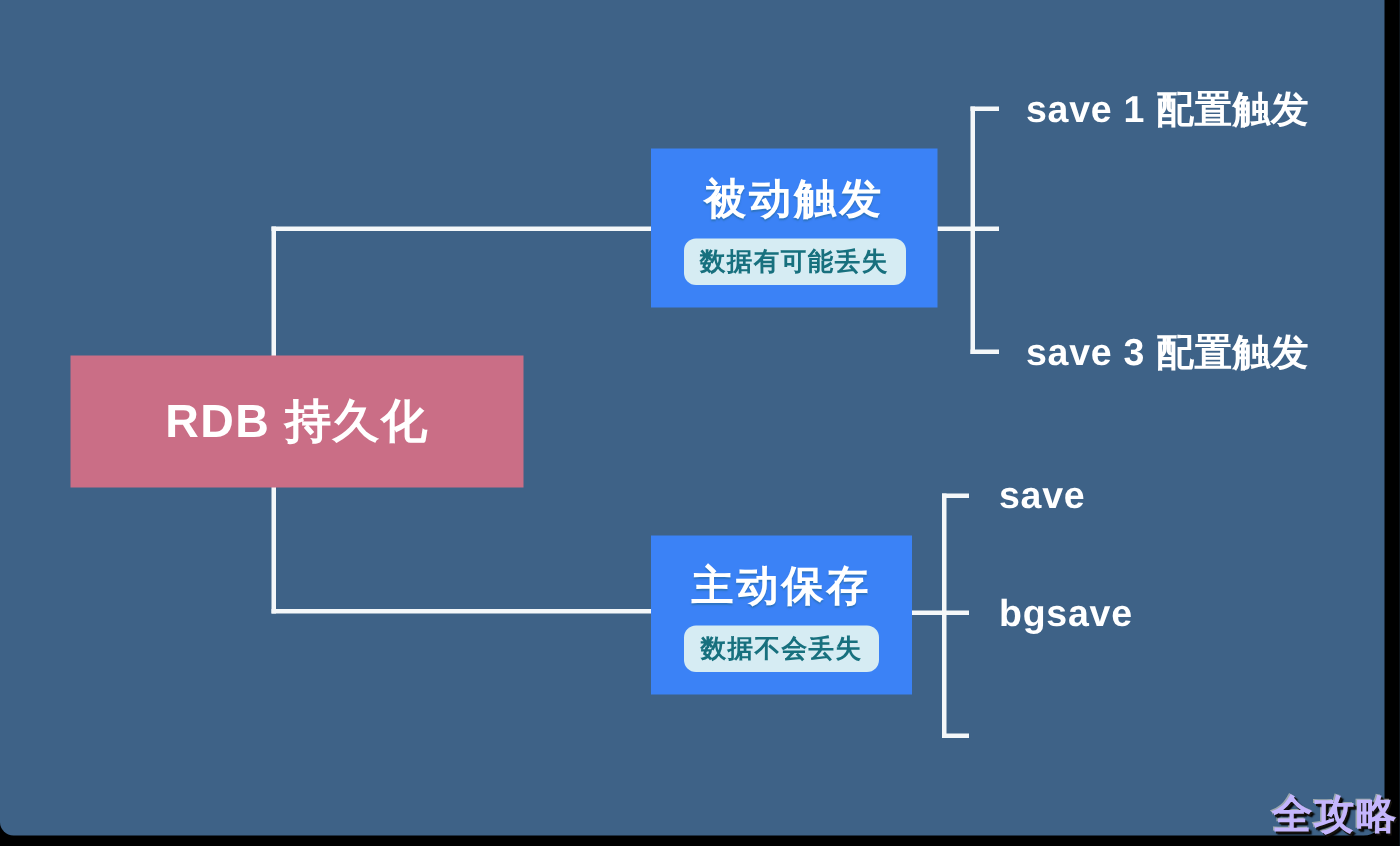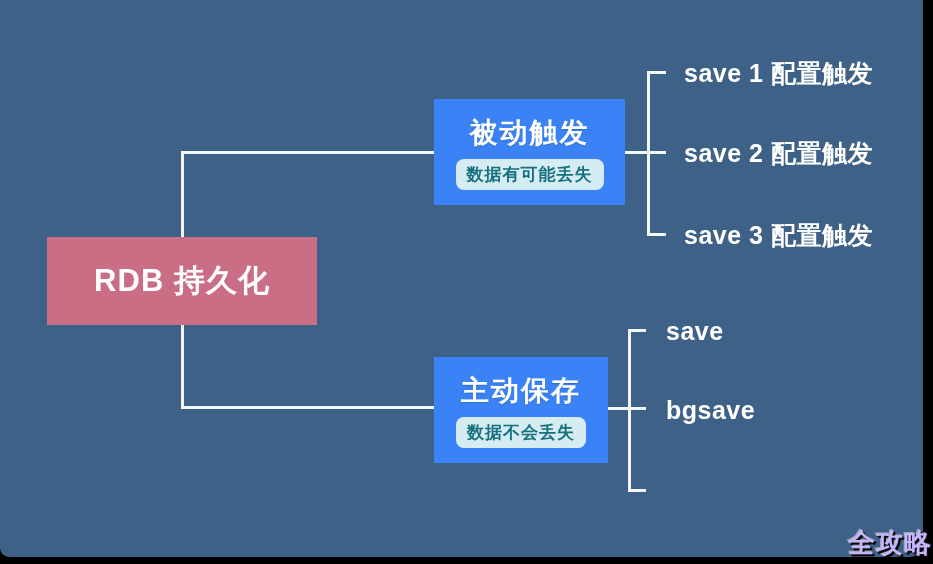--- a/index.html
+++ b/index.html
@@ -32,21 +32,21 @@
   .node {
     position: absolute;
     display: flex;
     align-items: center;
     justify-content: center;
     z-index: 2;
   }
 
   .root-node {
     left: 47px; top: 237px;
-    width: 270px; height: 88px;
+    width: 302px; height: 88px;
     background: #ca6e86;
     color: #ffffff;
     font-size: 31px;
     font-weight: bold;
     letter-spacing: 1px;
   }
 
   .branch-node {
     flex-direction: column;
     background: #3b82f6;
@@ -152,21 +152,20 @@
       <div class="branch-title">被动触发</div>
       <div class="branch-pill">数据有可能丢失</div>
     </div>
 
     <div class="node branch-node branch-2">
       <div class="branch-title">主动保存</div>
       <div class="branch-pill">数据不会丢失</div>
     </div>
 
     <div class="leaf leaf-u1">save 1 配置触发</div>
-    <div class="leaf leaf-u2">save 2 配置触发</div>
     <div class="leaf leaf-u3">save 3 配置触发</div>
 
     <div class="leaf leaf-l1">save</div>
     <div class="leaf leaf-l2">bgsave</div>
   </div>
 
   <div class="watermark">全攻略</div>
 </div>
 
 </body></html>

